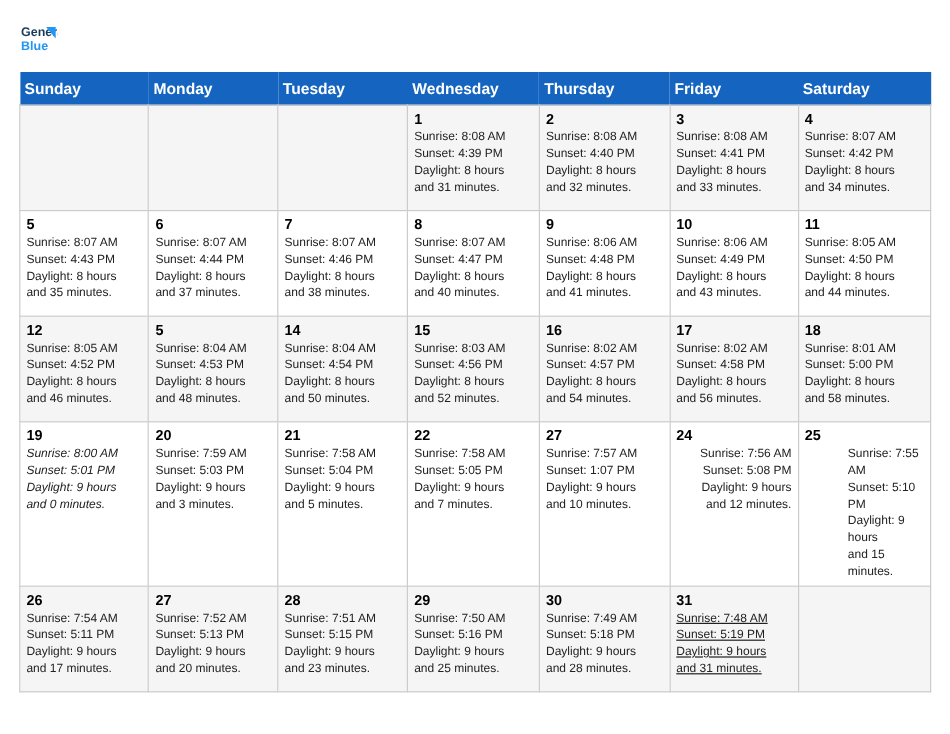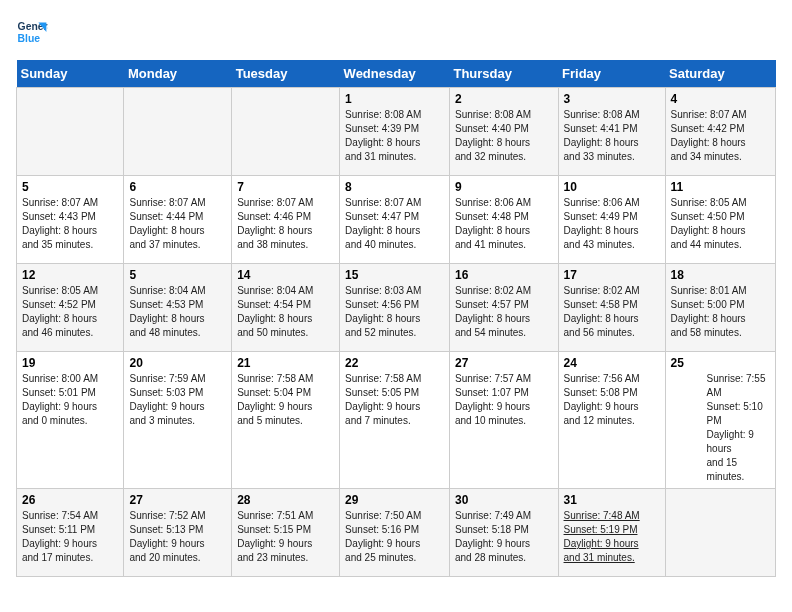--- a/index.html
+++ b/index.html
@@ -245,21 +245,21 @@
           <span class="day-num">18</span>
           <div class="day-info" style="white-space: pre-line;">Sunrise: 8:01 AM
 Sunset: 5:00 PM
 Daylight: 8 hours
 and 58 minutes.</div>
         </td>
       </tr>
       <tr>
         <td>
           <span class="day-num">19</span>
-          <div class="day-info" style="white-space: pre-line;">Sunrise: 8:00 AM
+          <div class="day-info" style="white-space: pre-line; font-style: italic;">Sunrise: 8:00 AM
 Sunset: 5:01 PM
 Daylight: 9 hours
 and 0 minutes.</div>
         </td>
         <td>
           <span class="day-num">20</span>
           <div class="day-info" style="white-space: pre-line;">Sunrise: 7:59 AM
 Sunset: 5:03 PM
 Daylight: 9 hours
 and 3 minutes.</div>
@@ -280,21 +280,21 @@
         </td>
         <td>
           <span class="day-num">27</span>
           <div class="day-info" style="white-space: pre-line;">Sunrise: 7:57 AM
 Sunset: 1:07 PM
 Daylight: 9 hours
 and 10 minutes.</div>
         </td>
         <td>
           <span class="day-num">24</span>
-          <div class="day-info" style="white-space: pre-line;">Sunrise: 7:56 AM
+          <div class="day-info" style="white-space: pre-line; text-align: right;">Sunrise: 7:56 AM
 Sunset: 5:08 PM
 Daylight: 9 hours
 and 12 minutes.</div>
         </td>
         <td>
           <span class="day-num">25</span>
           <div class="day-info" style="white-space: pre-line; margin-left: 36px;">Sunrise: 7:55 AM
 Sunset: 5:10 PM
 Daylight: 9 hours
 and 15 minutes.</div>

